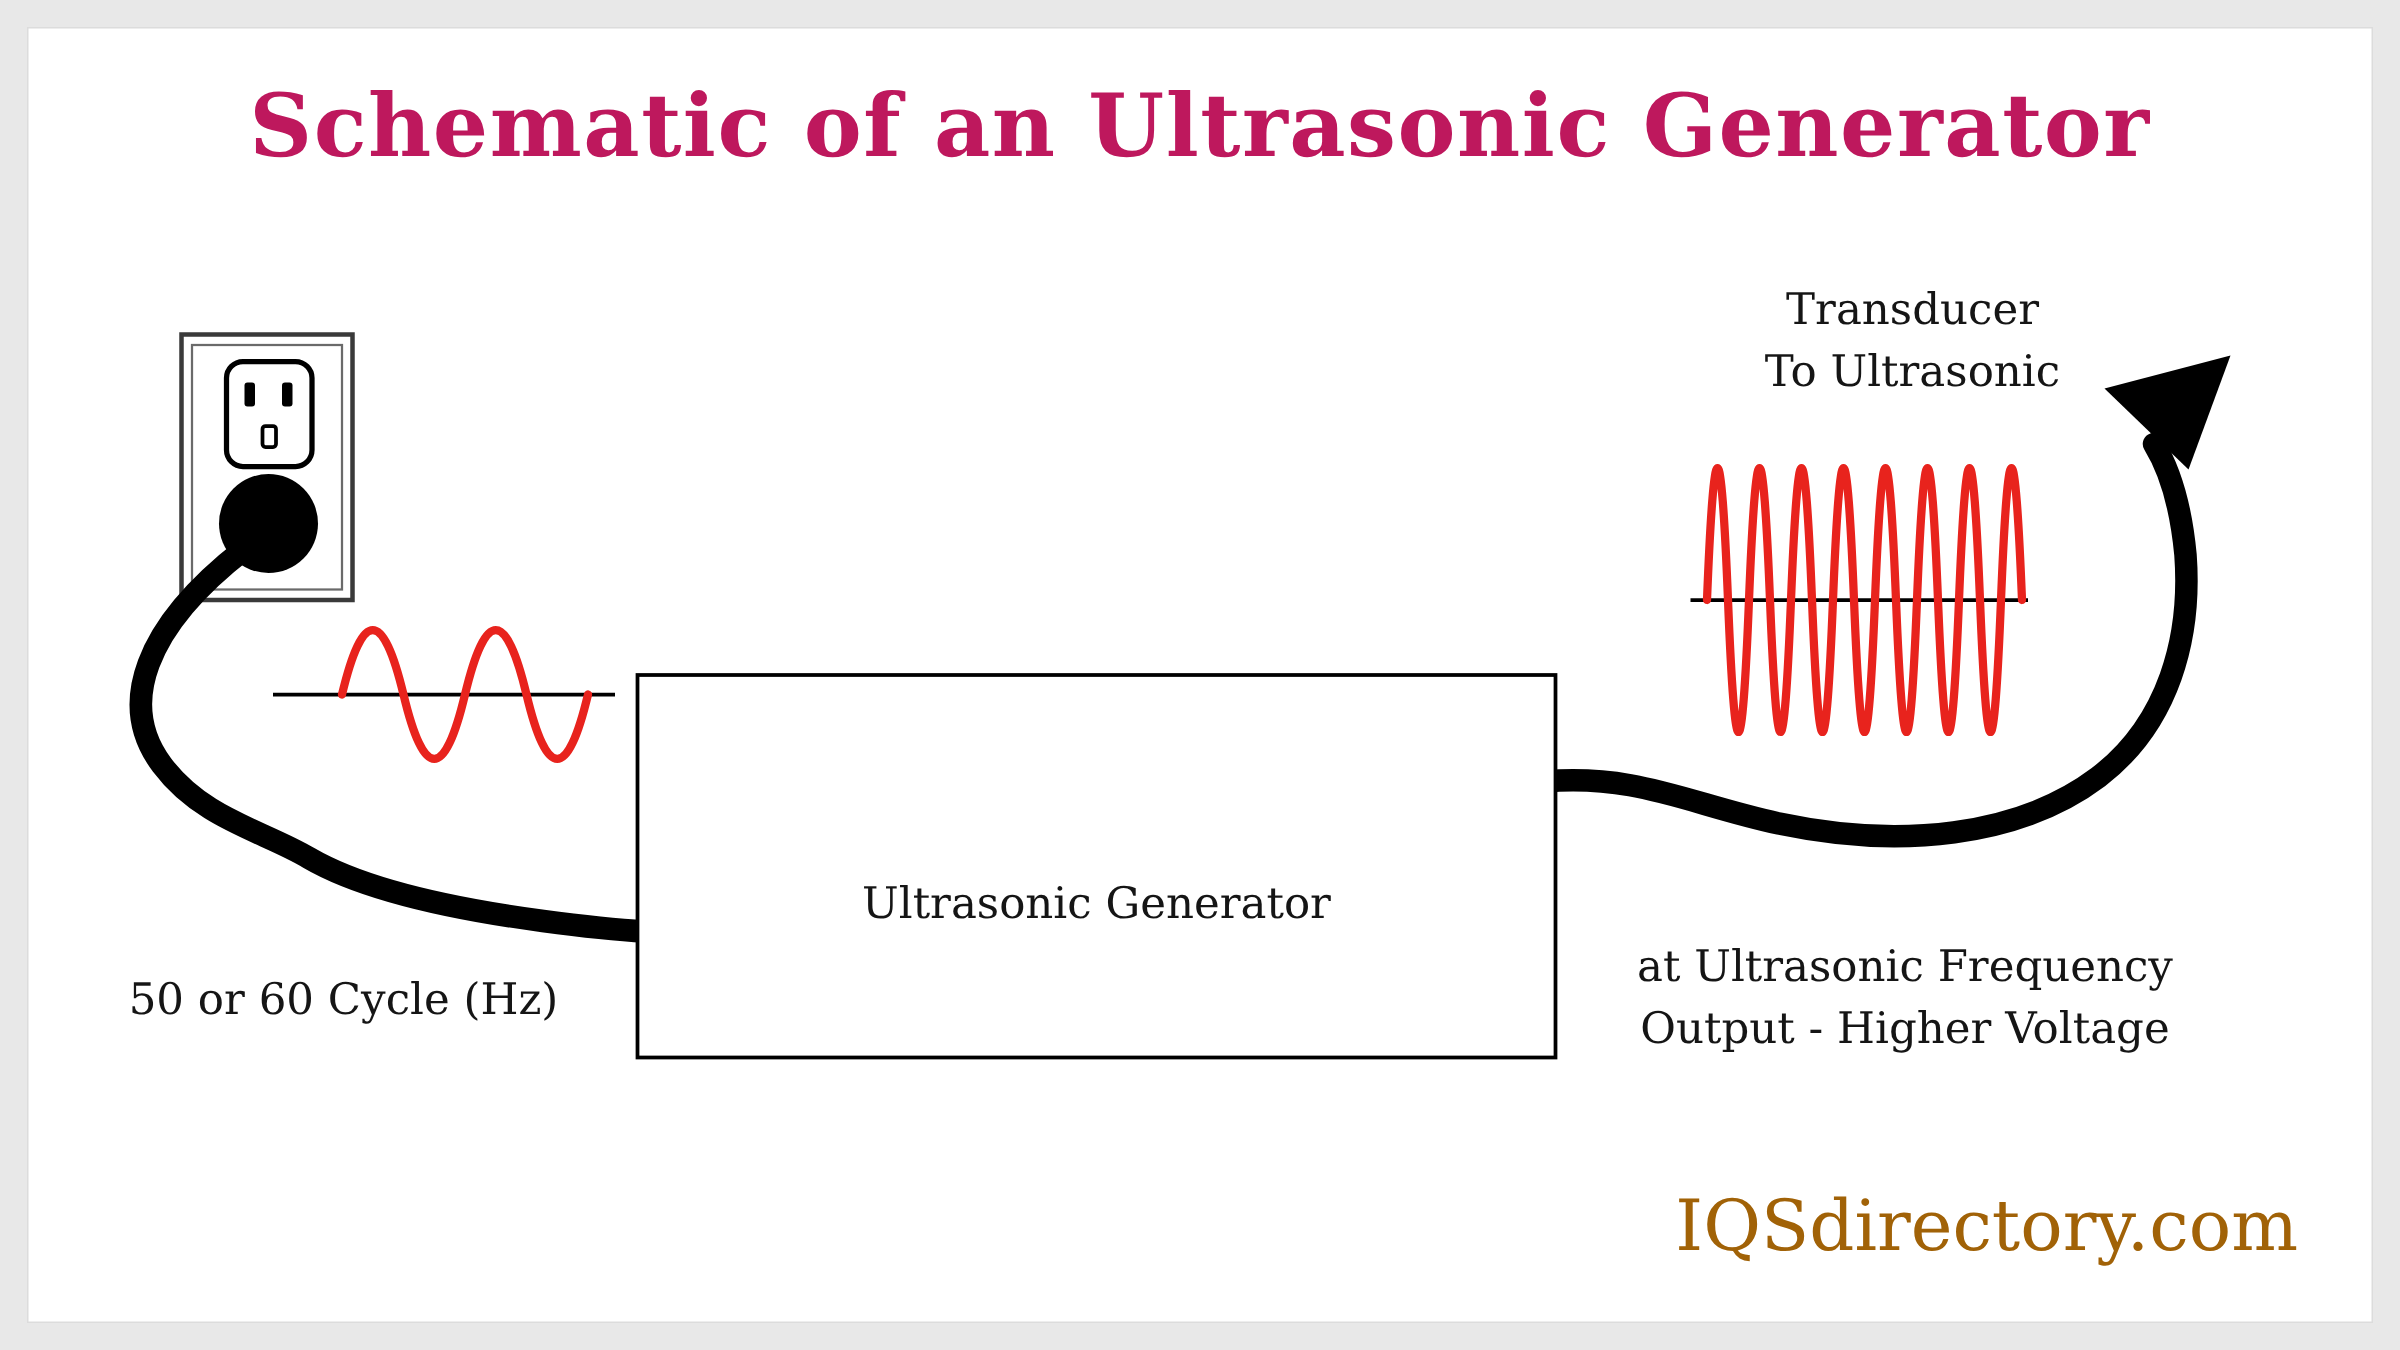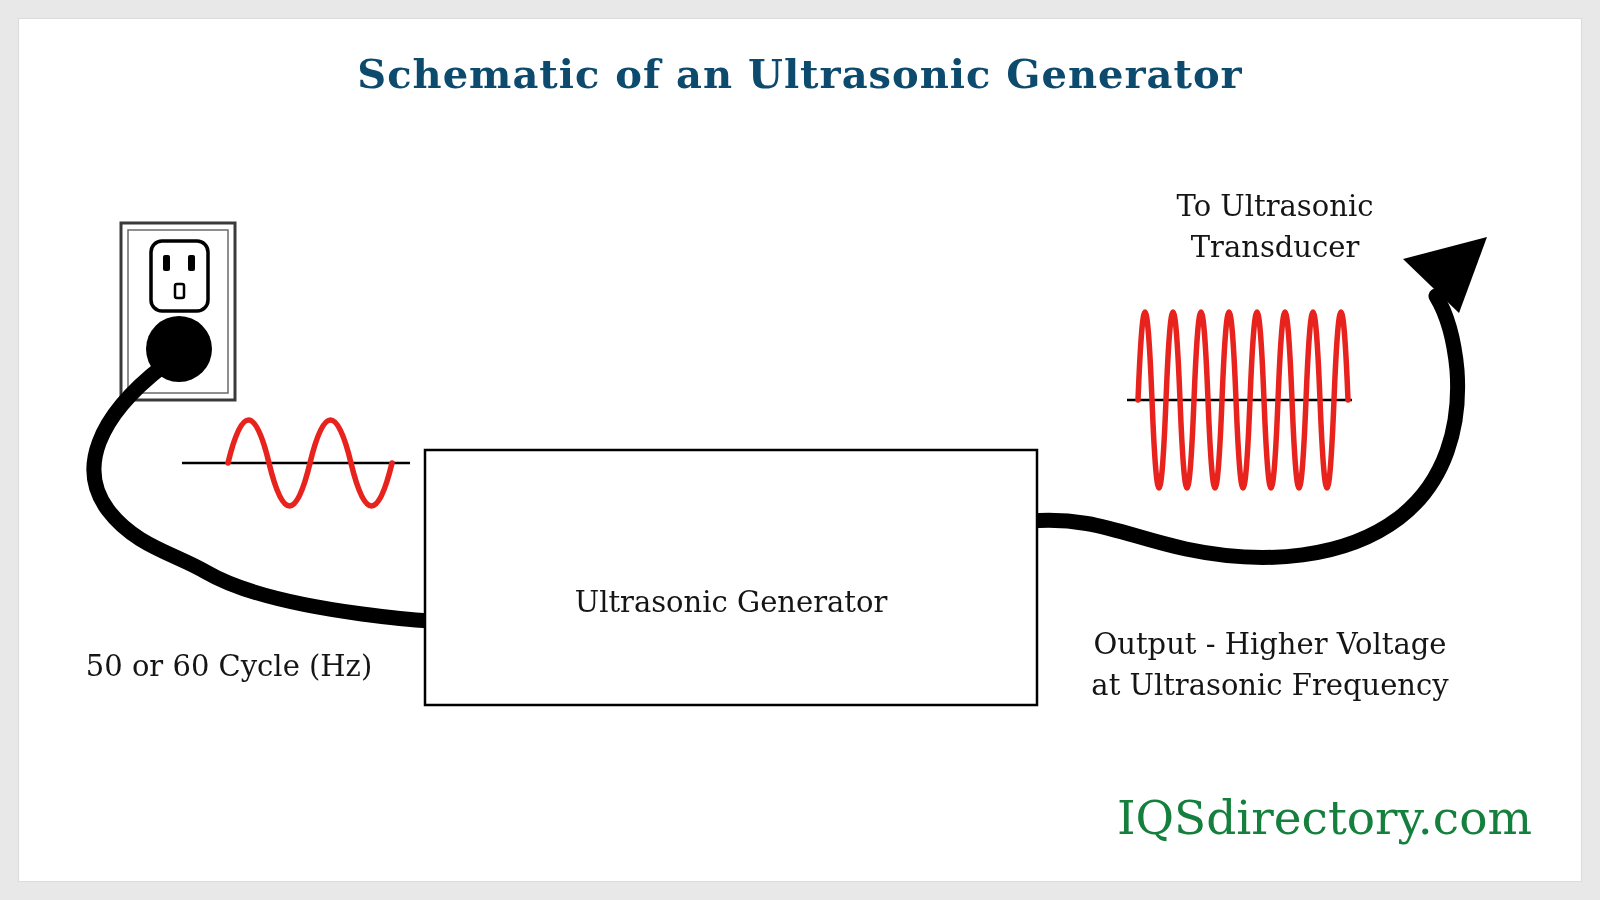--- a/index.html
+++ b/index.html
@@ -26,42 +26,42 @@
   .art {
     position: absolute;
     left: 0; top: 0;
     width: 1600px; height: 900px;
   }
   .title {
     position: absolute;
     left: 0; top: 50px; width: 1600px;
     margin: 0;
     text-align: center;
-    font-size: 40px;
+    font-size: 58px;
     font-weight: 600;
     letter-spacing: 1px;
-    color: #0c4a6e;
+    color: #be185d;
   }
   .box-label {
     position: absolute;
     left: 425px; top: 474px;
     width: 612px; height: 255px;
     display: flex; align-items: center; justify-content: center;
     font-size: 29px;
     color: #151515;
   }
   .label { position: absolute; text-align: center; font-size: 29px; line-height: 41px; color: #151515; }
   .transducer-label { left: 1080px; top: 186px; width: 390px; }
   .input-label     { left: 28px;  top: 646px; width: 402px; }
   .output-label    { left: 1052px; top: 624px; width: 436px; }
   .watermark {
     position: absolute;
     right: 68px; top: 790px;
     font-size: 47px;
-    color: #15803d;
+    color: #a16207;
   }
 </style>
 </head>
 <body>
 
 <div class="frame">
   <div class="canvas"></div>
 
   <svg class="art" viewBox="0 0 1600 900">
 
@@ -88,27 +88,27 @@
     <path id="output-wave" fill="none" stroke-width="5.5" stroke-linecap="round" d="M 1138 400 C 1142.7 282.7, 1147.3 282.7, 1152.0 400 C 1156.7 517.3, 1161.3 517.3, 1166.0 400 C 1170.7 282.7, 1175.3 282.7, 1180.0 400 C 1184.7 517.3, 1189.3 517.3, 1194.0 400 C 1198.7 282.7, 1203.3 282.7, 1208.0 400 C 1212.7 517.3, 1217.3 517.3, 1222.0 400 C 1226.7 282.7, 1231.3 282.7, 1236.0 400 C 1240.7 517.3, 1245.3 517.3, 1250.0 400 C 1254.7 282.7, 1259.3 282.7, 1264.0 400 C 1268.7 517.3, 1273.3 517.3, 1278.0 400 C 1282.7 282.7, 1287.3 282.7, 1292.0 400 C 1296.7 517.3, 1301.3 517.3, 1306.0 400 C 1310.7 282.7, 1315.3 282.7, 1320.0 400 C 1324.7 517.3, 1329.3 517.3, 1334.0 400 C 1338.7 282.7, 1343.3 282.7, 1348.0 400" stroke="#e8231d"></path>
 
     <rect x="425" y="450" width="612" height="255" fill="#ffffff" stroke="#000000" stroke-width="2.5"></rect>
   </svg>
 
   <h1 class="title">Schematic of an Ultrasonic Generator</h1>
 
   <div class="box-label">Ultrasonic Generator</div>
 
   <div class="label transducer-label">
+    <div>Transducer</div>
     <div>To Ultrasonic</div>
-    <div>Transducer</div>
   </div>
 
   <div class="label input-label">
     <div>50 or 60 Cycle (Hz)</div>
   </div>
 
   <div class="label output-label">
+    <div>at Ultrasonic Frequency</div>
     <div>Output - Higher Voltage</div>
-    <div>at Ultrasonic Frequency</div>
   </div>
 
   <div class="watermark">IQSdirectory.com</div>
 </div>
 
 </body></html>

